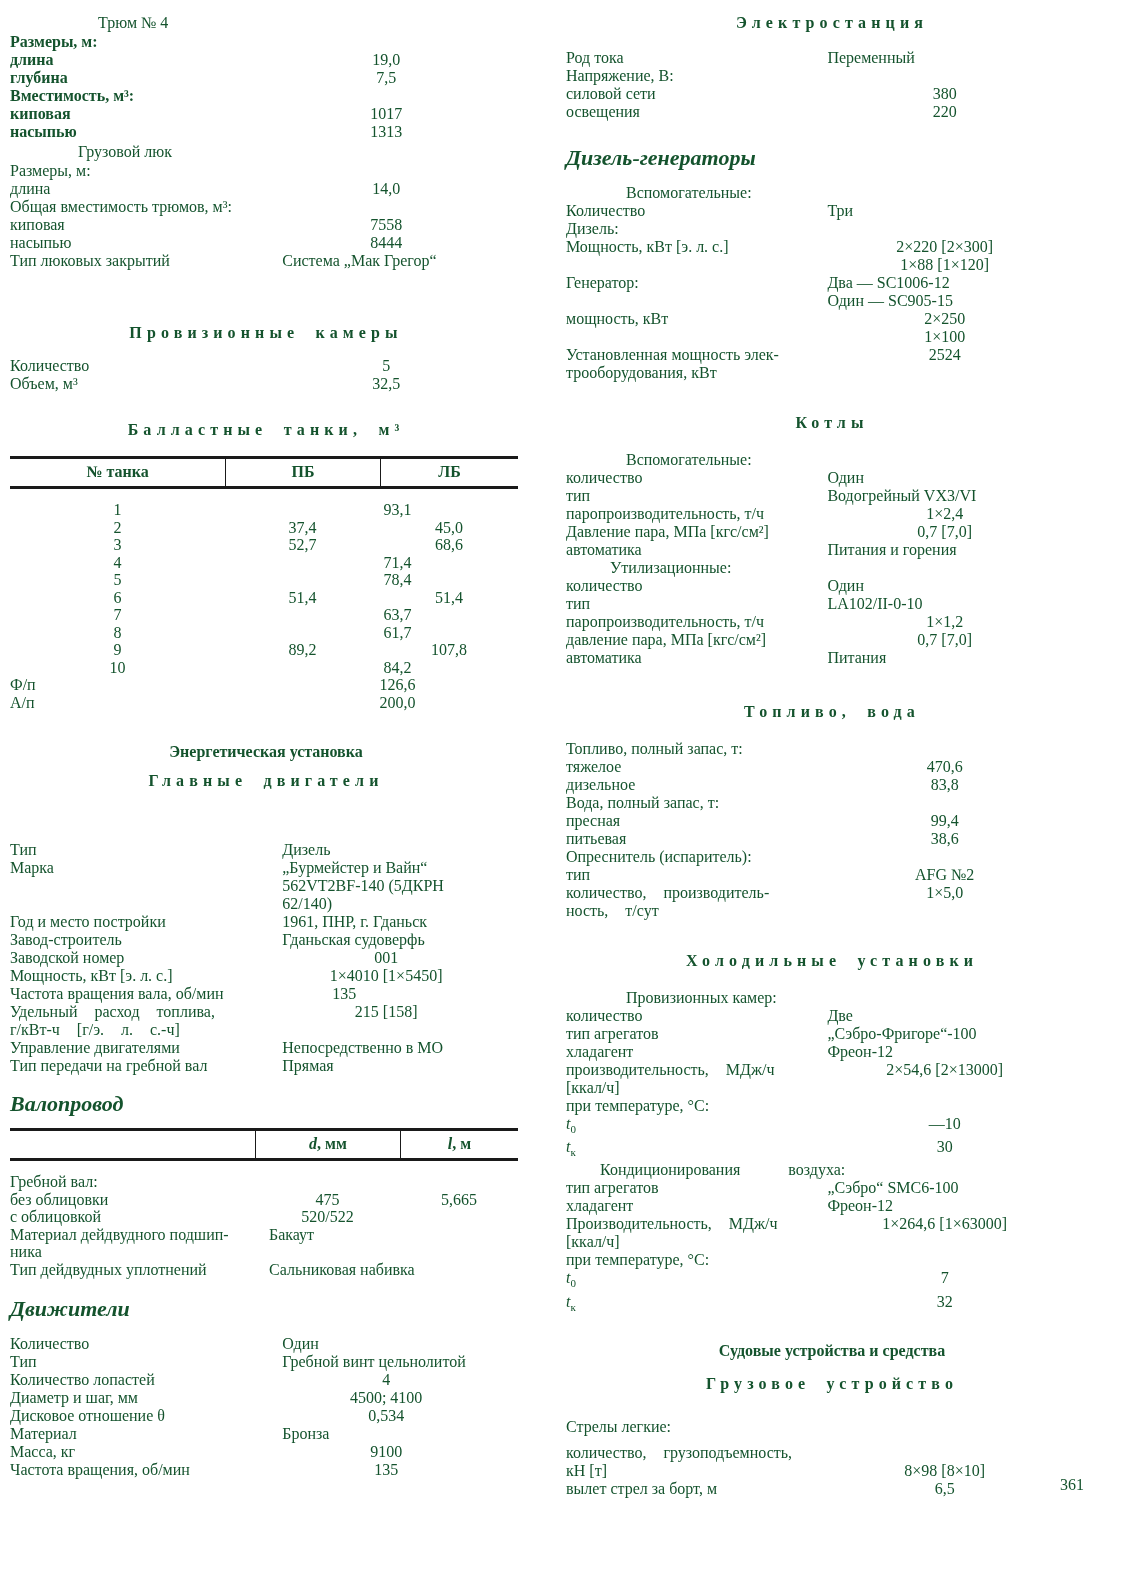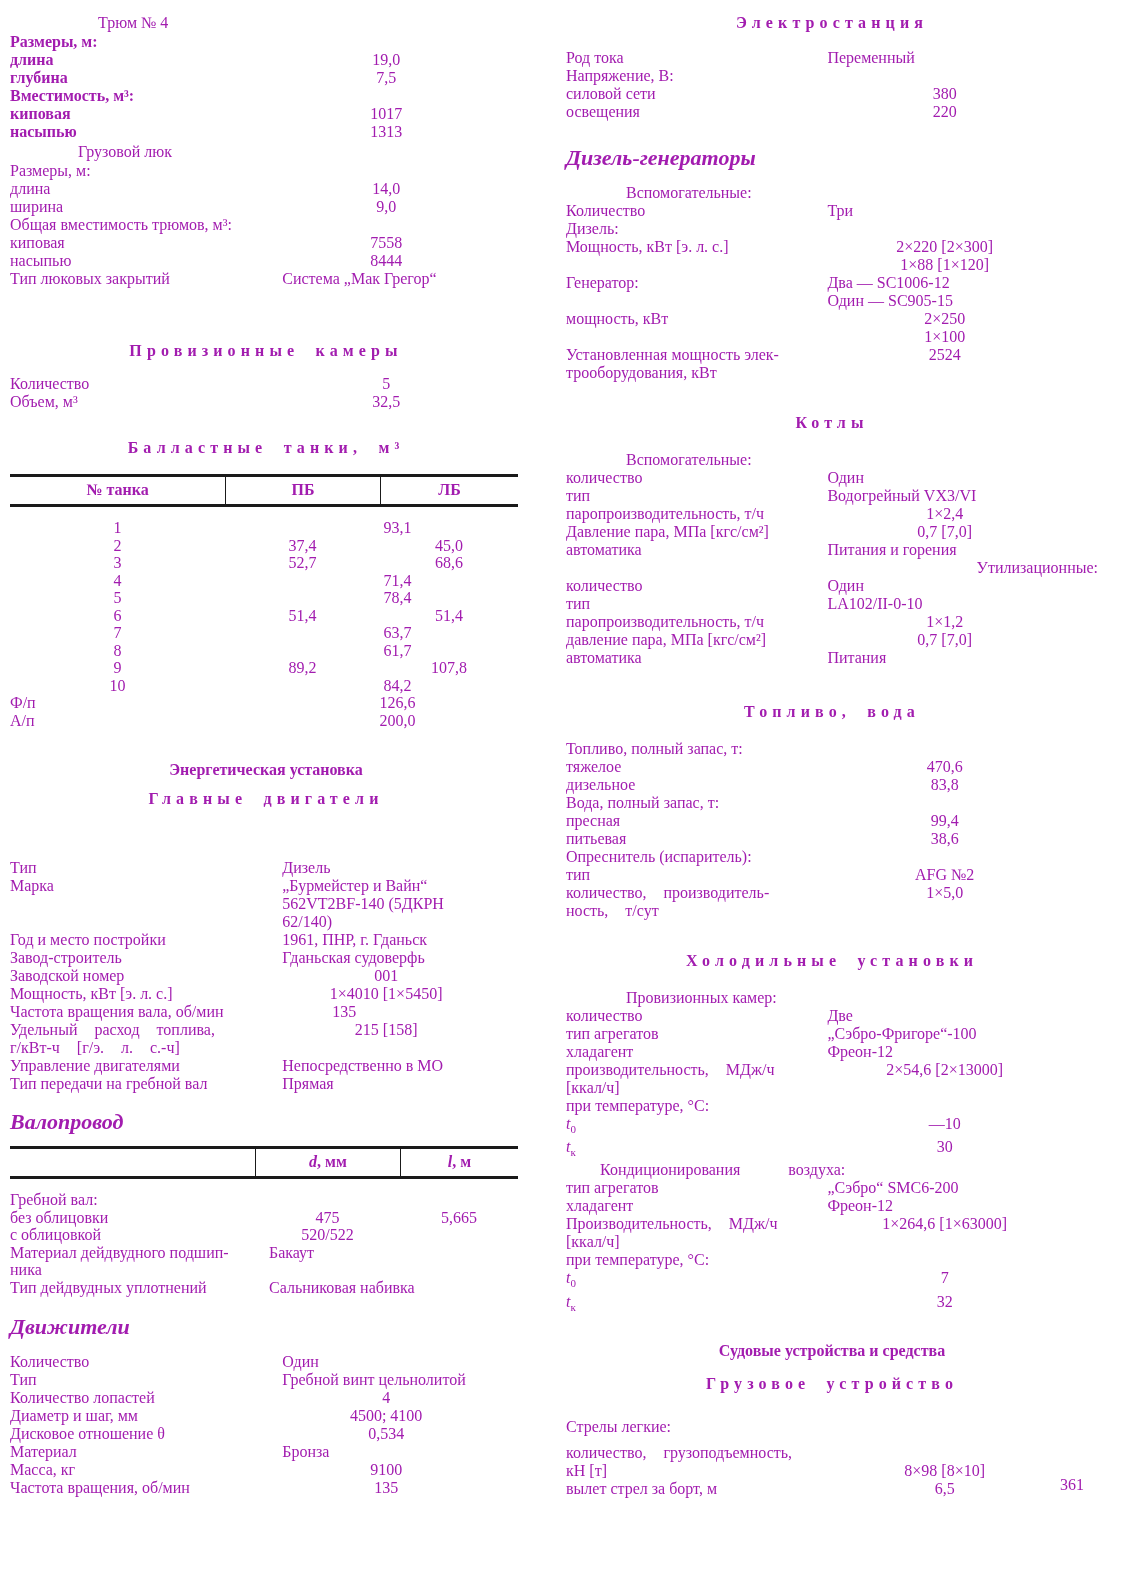--- a/index.html
+++ b/index.html
@@ -1,18 +1,18 @@
 <!DOCTYPE html>
 <html><head>
 <meta charset="utf-8">
 <style>
   html,body{margin:0;padding:0;background:#e8e8e4;}
   .page{
     position:relative;width:1144px;height:1577px;margin:0 auto;
-    background:#ffffff;color:#a21caf;
+    background:#ffffff;color:#14532d;
     font-family:"Liberation Serif","DejaVu Serif",serif;
     font-size:16px;overflow:hidden;
   }
   .cols{display:flex;padding:12px 0 0 10px;}
   .col{position:relative;}
   .col-left{width:512px;}
   .col-right{width:532px;margin-left:44px;}
 
   .row{display:flex;align-items:flex-start;line-height:18px;min-height:18px;}
   .lbl{flex:1;white-space:pre-line;}
@@ -83,24 +83,20 @@
         </div>
         <div class="title t-plain" style="margin-left: 68px;">Грузовой люк</div>
         <div class="row">
           <div class="lbl">Размеры, м:</div>
         </div>
         <div class="row">
           <div class="lbl">длина</div>
           <div class="val v-c">14,0</div>
         </div>
         <div class="row">
-          <div class="lbl">ширина</div>
-          <div class="val v-c">9,0</div>
-        </div>
-        <div class="row">
           <div class="lbl">Общая вместимость трюмов, м³:</div>
         </div>
         <div class="row">
           <div class="lbl">киповая</div>
           <div class="val v-c">7558</div>
         </div>
         <div class="row">
           <div class="lbl">насыпью</div>
           <div class="val v-c">8444</div>
         </div>
@@ -376,21 +372,21 @@
           <div class="val v-c">1×2,4</div>
         </div>
         <div class="row">
           <div class="lbl">Давление пара, МПа [кгс/см²]</div>
           <div class="val v-c">0,7 [7,0]</div>
         </div>
         <div class="row">
           <div class="lbl">автоматика</div>
           <div class="val v-l">Питания и горения</div>
         </div>
-        <div class="sub" style="margin-left: 24px; text-align: right;">Утилизационные:</div>
+        <div class="sub" style="margin-left: 44px;">Утилизационные:</div>
         <div class="row">
           <div class="lbl">количество</div>
           <div class="val v-l">Один</div>
         </div>
         <div class="row">
           <div class="lbl">тип</div>
           <div class="val v-l">LA102/II-0-10</div>
         </div>
         <div class="row">
           <div class="lbl">паропроизводительность, т/ч</div>
@@ -469,21 +465,21 @@
           <div class="lbl"><i>t</i><sub>0</sub></div>
           <div class="val v-c">—10</div>
         </div>
         <div class="row">
           <div class="lbl"><i>t</i><sub>к</sub></div>
           <div class="val v-c">30</div>
         </div>
         <div class="sub spread2" style="margin-left: 34px;">Кондиционирования воздуха:</div>
         <div class="row">
           <div class="lbl">тип агрегатов</div>
-          <div class="val v-l">„Сэбро“ SMC6-200</div>
+          <div class="val v-l">„Сэбро“ SMC6-100</div>
         </div>
         <div class="row">
           <div class="lbl">хладагент</div>
           <div class="val v-l">Фреон-12</div>
         </div>
         <div class="row">
           <div class="lbl spread">Производительность, МДж/ч
 [ккал/ч]</div>
           <div class="val v-c">1×264,6 [1×63000]</div>
         </div>

